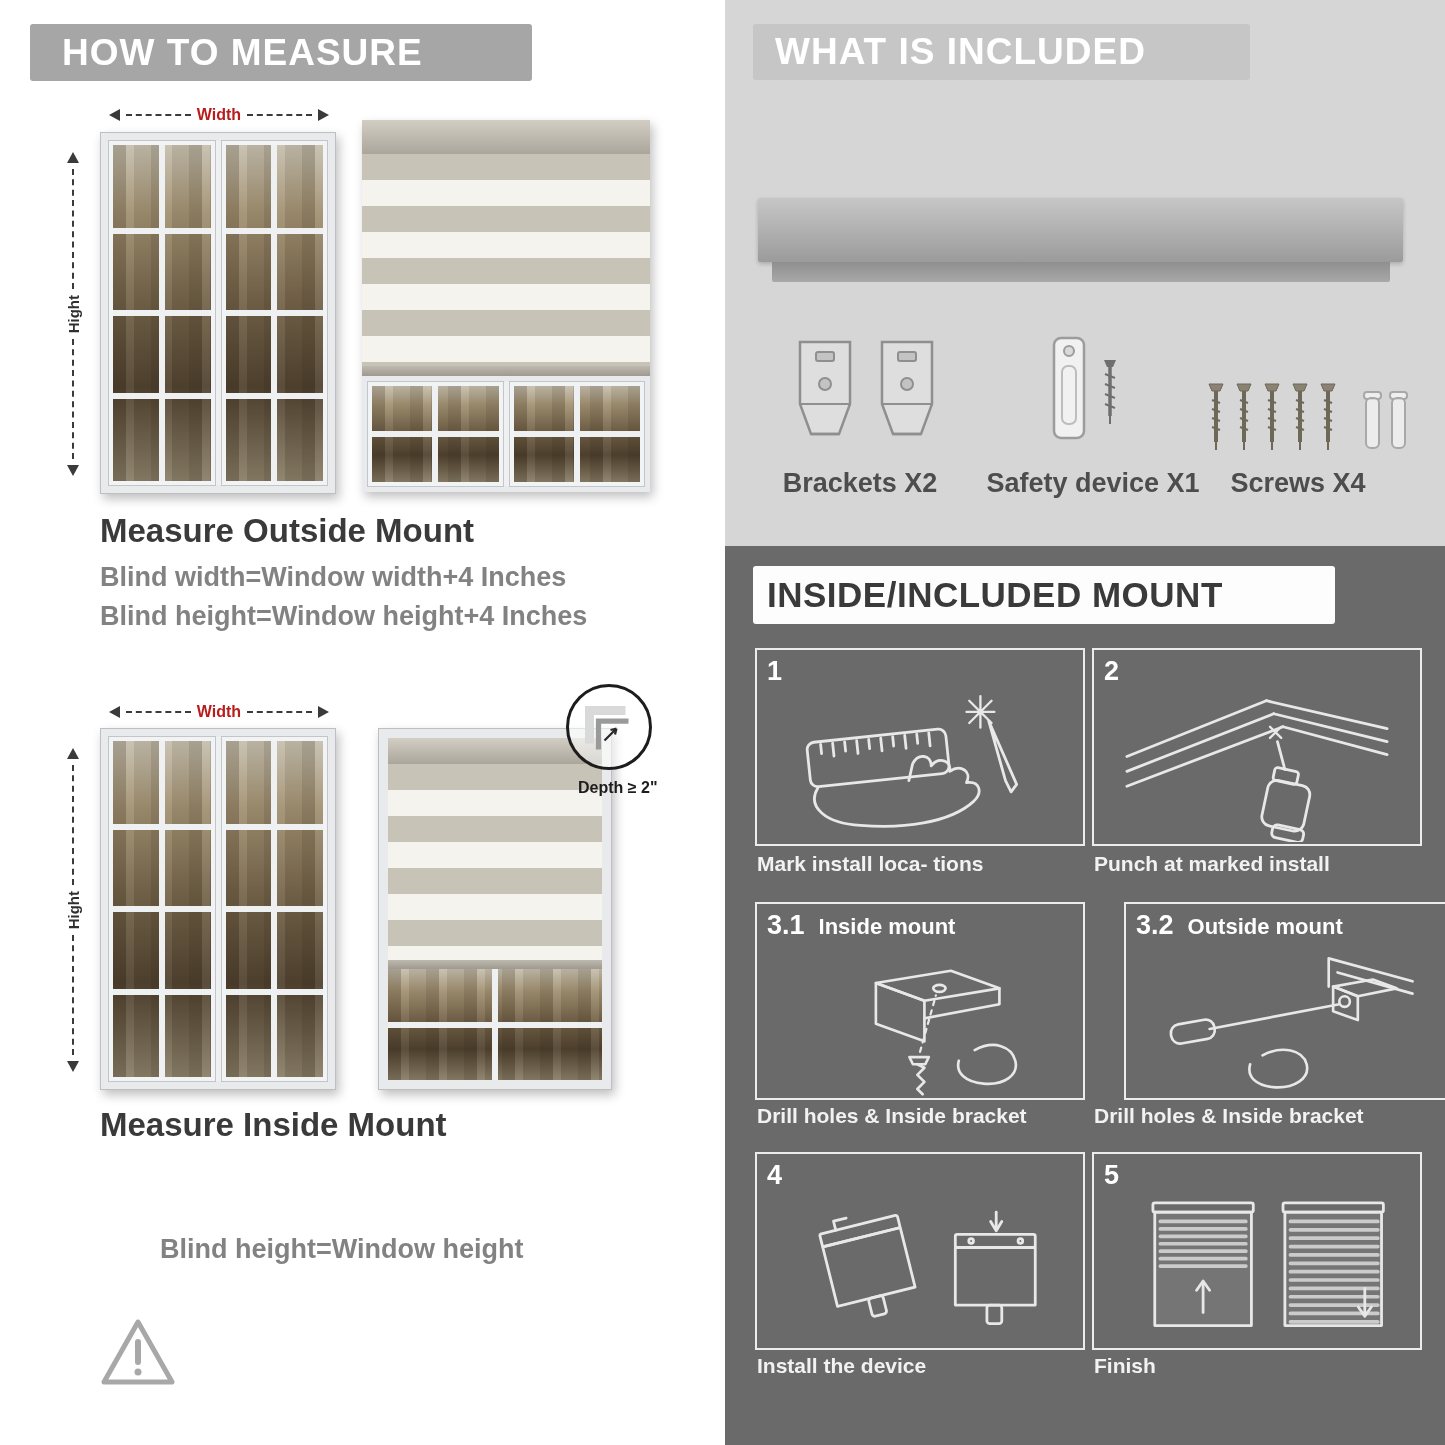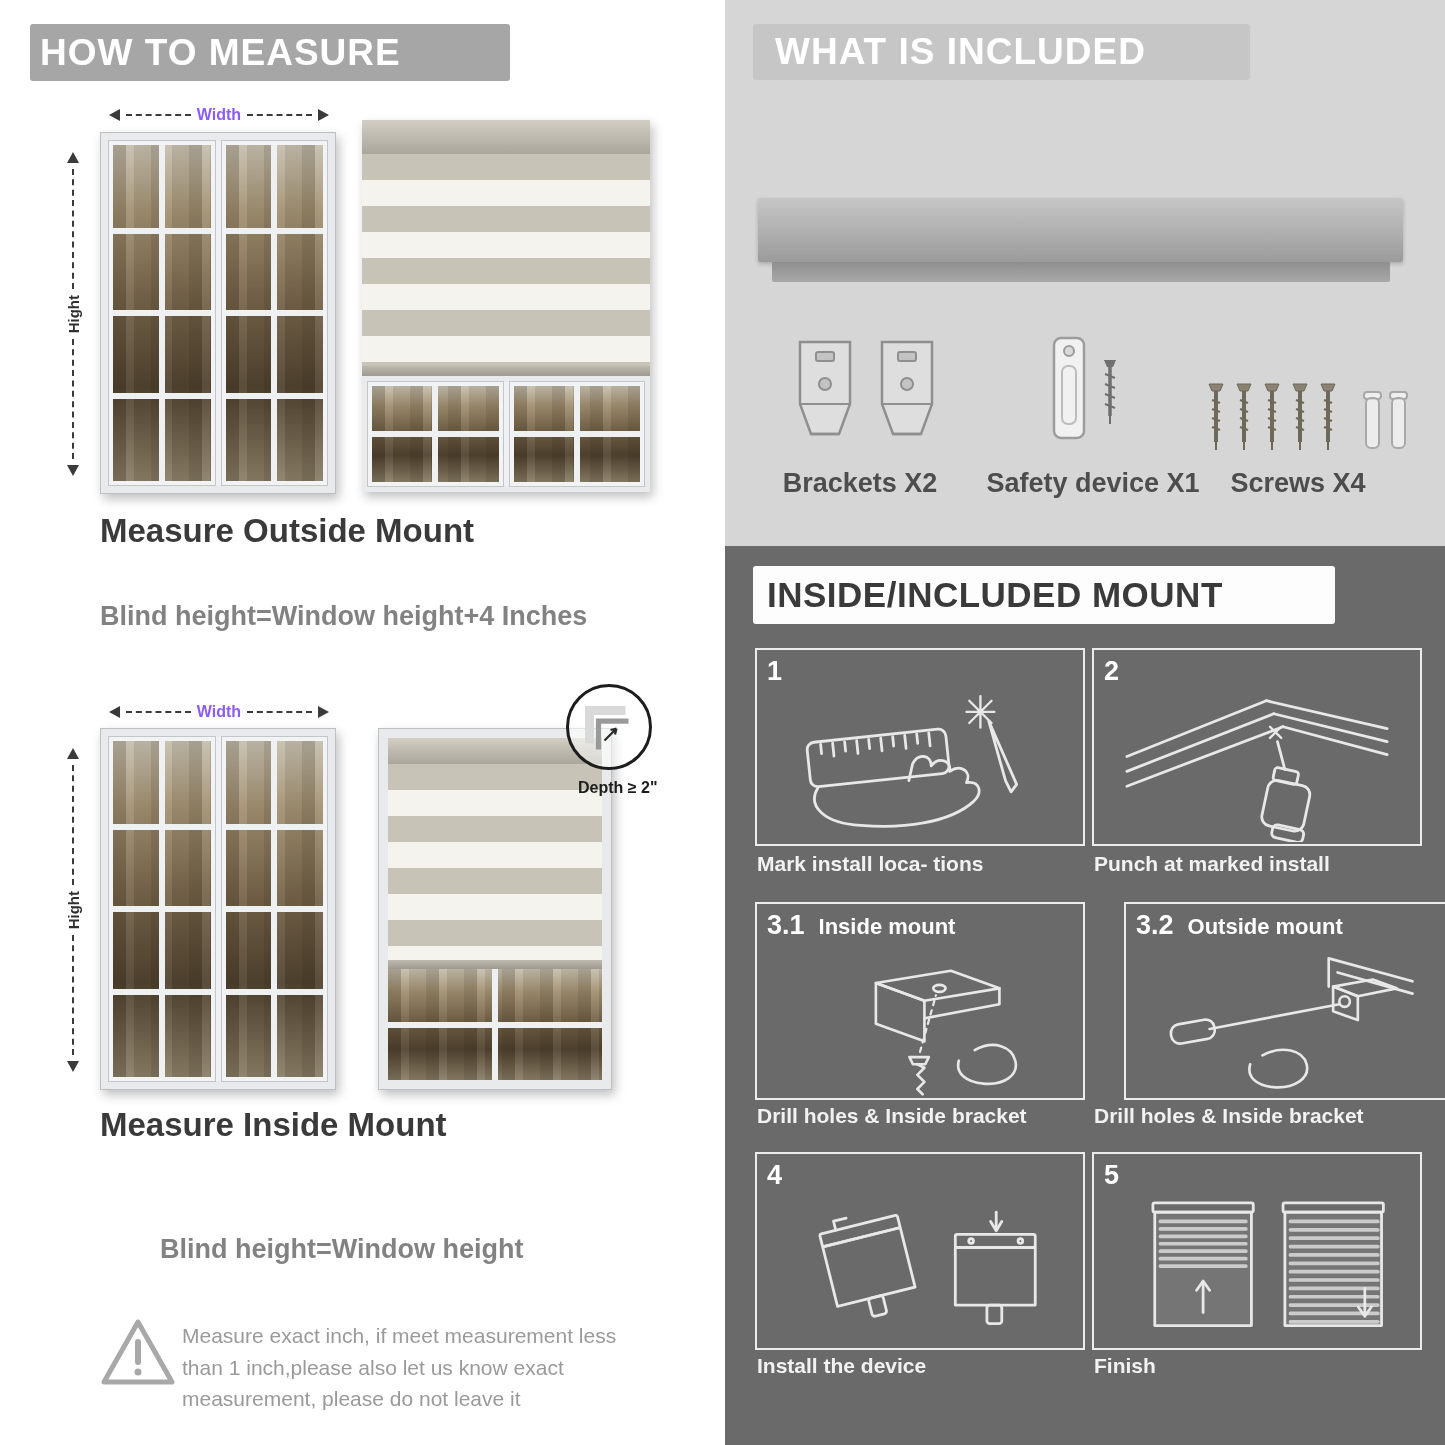--- a/index.html
+++ b/index.html
@@ -2,21 +2,21 @@
 <html><head>
 <meta charset="utf-8">
 <style>
   html,body{margin:0;padding:0;background:#fff;}
   .canvas{position:relative;width:1445px;height:1445px;background:#ffffff;overflow:hidden;
           font-family:"Liberation Sans", sans-serif;}
   .abs{position:absolute;}
 
   
   .banner-gray{background:#a6a6a6;color:#ffffff;font-weight:bold;font-size:37px;line-height:57px;
-               padding-left:10px;letter-spacing:1px;border-radius:3px;}
+               padding-left:32px;letter-spacing:1px;border-radius:3px;}
   .banner-light{background:#c6c6c6;color:#ffffff;font-weight:bold;font-size:37px;line-height:56px;
                padding-left:22px;letter-spacing:1px;border-radius:3px;}
   .banner-white{background:#fdfdfd;color:#3a3a3a;font-weight:bold;font-size:35px;line-height:58px;
                padding-left:14px;letter-spacing:.5px;border-radius:3px;}
 
   
   .h-title{font-size:33px;font-weight:bold;color:#3a3a3a;}
   .h-sub{font-size:27px;font-weight:bold;color:#828282;}
   .warn-text{font-size:21px;color:#9a9a9a;line-height:1.5;}
 
@@ -43,21 +43,21 @@
   
   .valance{background:linear-gradient(180deg,#d2cec3,#aaa69b);}
   .zebra{background:repeating-linear-gradient(180deg,#c8c3b7 0 26px,#f5f3ee 26px 52px);}
   .botrail{background:linear-gradient(180deg,#bdb9ae,#9e9a90);}
 
   
   .harrow{display:flex;align-items:center;gap:6px;}
   .harrow .line{flex:1;height:0;border-top:2px dashed #3a3a3a;}
   .head-l{width:0;height:0;border:6px solid transparent;border-right:11px solid #3a3a3a;}
   .head-r{width:0;height:0;border:6px solid transparent;border-left:11px solid #3a3a3a;}
-  .harrow .lbl{font-size:16px;font-weight:bold;color:#8b5cf6;}
+  .harrow .lbl{font-size:16px;font-weight:bold;color:#b91c1c;}
   .varrow{display:flex;flex-direction:column;align-items:center;gap:6px;width:18px;}
   .varrow .line{flex:1;width:0;border-left:2px dashed #3a3a3a;}
   .head-u{width:0;height:0;border:6px solid transparent;border-bottom:11px solid #3a3a3a;}
   .head-d{width:0;height:0;border:6px solid transparent;border-top:11px solid #3a3a3a;}
   .varrow .lbl{font-size:15px;font-weight:bold;color:#2f2f2f;writing-mode:vertical-rl;transform:rotate(180deg);}
 
   
   .included-bg{background:#d6d6d6;}
   .inc-label{font-size:27px;font-weight:bold;color:#4d4d4d;text-align:center;}
   .headrail{background:linear-gradient(180deg,#c6c6c6 0%,#b3b3b3 45%,#9b9b9b 100%);border-radius:2px;
@@ -120,20 +120,21 @@
             <div class="muntins-lite"></div>
           </div>
         <div class="sash photo">
             <div class="muntins-lite"></div>
           </div>
       </div>
     </div>
   </div>
 
   <div class="abs h-title" style="left:100px;top:512px;">Measure Outside Mount</div>
+  <div class="abs h-sub" style="left:100px;top:562px;">Blind width=Window width+4 Inches</div>
   <div class="abs h-sub" style="left:100px;top:601px;">Blind height=Window height+4 Inches</div>
 
   <div class="abs harrow" style="left:103px;top:703px;width:232px;height:18px;">
     <span class="head-l"></span>
     <span class="line"></span>
     <span class="lbl">Width</span>
     <span class="line"></span>
     <span class="head-r"></span>
   </div>
 
@@ -177,21 +178,20 @@
   <div class="abs depth-lbl" style="left:578px;top:779px;">Depth ≥ 2"</div>
 
   <div class="abs h-title" style="left:100px;top:1106px;">Measure Inside Mount</div>
   <div class="abs h-sub" style="left:116px;top:1234px;margin-left:44px;">Blind height=Window height</div>
 
   <svg class="abs" style="left:98px;top:1316px;" width="80" height="74" viewBox="0 0 80 74">
     <path d="M40,6 L74,66 H6 Z" fill="none" stroke="#a8a8a8" stroke-width="5" stroke-linejoin="round"></path>
     <line x1="40" y1="26" x2="40" y2="46" stroke="#a8a8a8" stroke-width="6" stroke-linecap="round"></line>
     <circle cx="40" cy="56" r="3.5" fill="#a8a8a8"></circle>
   </svg>
-  <div class="abs warn-text" style="left:182px;top:1320px;width:450px;">Measure exact inch, if meet measurement less than 1 inch,please also let us know exact measurement, please do not leave it</div>
 
   <div class="abs included-bg" style="left:725px;top:0;width:720px;height:546px;"></div>
 
   <div class="abs banner-light" style="left:753px;top:24px;width:475px;height:56px;">WHAT IS INCLUDED</div>
 
 
   <div class="abs headrail" style="left:758px;top:198px;width:645px;height:64px;"></div>
   <div class="abs headrail-lip" style="left:772px;top:262px;width:618px;height:20px;"></div>
 
   <div class="abs" style="left:792px;top:338px;display:flex;gap:16px;">

